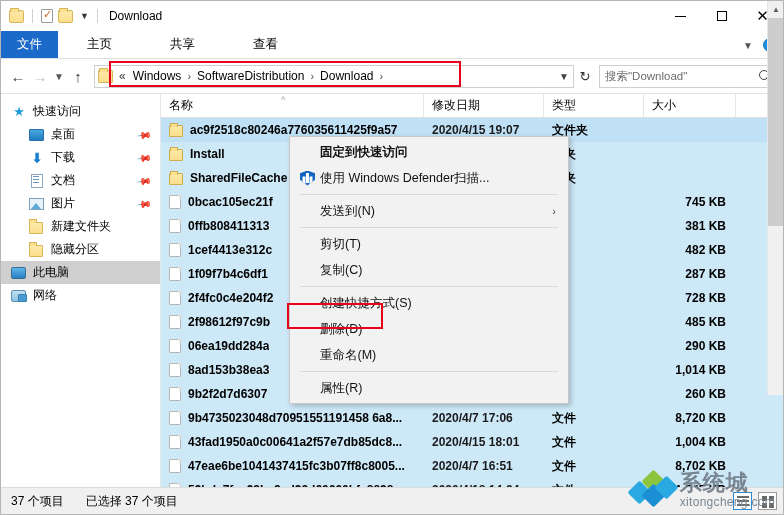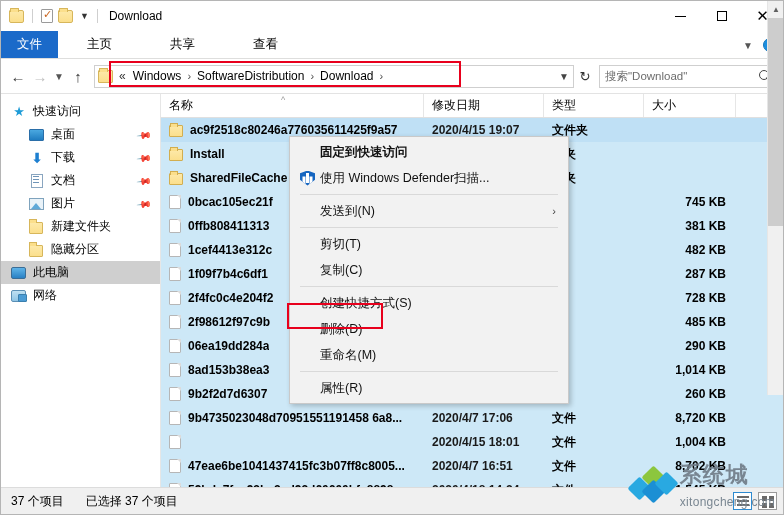--- a/index.html
+++ b/index.html
@@ -469,21 +469,21 @@
   .dm.green { background: #8cc63e; left: 15px; top: 0px; }
   .dm.blue1 { background: #29a9e1; left: 1px; top: 11px; }
   .dm.blue2 { background: #1b8fd4; left: 15px; top: 14px; }
   .dm.blue3 { background: #29a9e1; left: 28px; top: 6px; }
   .wm-text { display: flex; flex-direction: column; line-height: 1; }
   .wm-cn {
     font-size: 22px; font-weight: bold; color: #6f7b86;
     letter-spacing: 1px; opacity: 0.9;
   }
   .wm-en {
-    font-size: 12px; color: #7a8792; margin-top: 10px; letter-spacing: 0.3px;
+    font-size: 12px; color: #7a8792; margin-top: 2px; letter-spacing: 0.3px;
   }
 </style>
 </head>
 <body>
 
 <div id="window">
 
   <div id="titlebar">
     <div class="qat">
       <div class="folder-ico"></div>
@@ -729,20 +729,21 @@
               <div class="f-ico file"></div>
               <span class="fname">9b4735023048d70951551191458 6a8...</span>
             </div>
             <div class="cell date">2020/4/7 17:06</div>
             <div class="cell type">文件</div>
             <div class="cell size">8,720 KB</div>
           </div>
           <div class="row">
             <div class="cell name">
               <div class="f-ico file"></div>
+              <span class="fname">43fad1950a0c00641a2f57e7db85dc8...</span>
             </div>
             <div class="cell date">2020/4/15 18:01</div>
             <div class="cell type">文件</div>
             <div class="cell size">1,004 KB</div>
           </div>
           <div class="row">
             <div class="cell name">
               <div class="f-ico file"></div>
               <span class="fname">47eae6be1041437415fc3b07ff8c8005...</span>
             </div>

